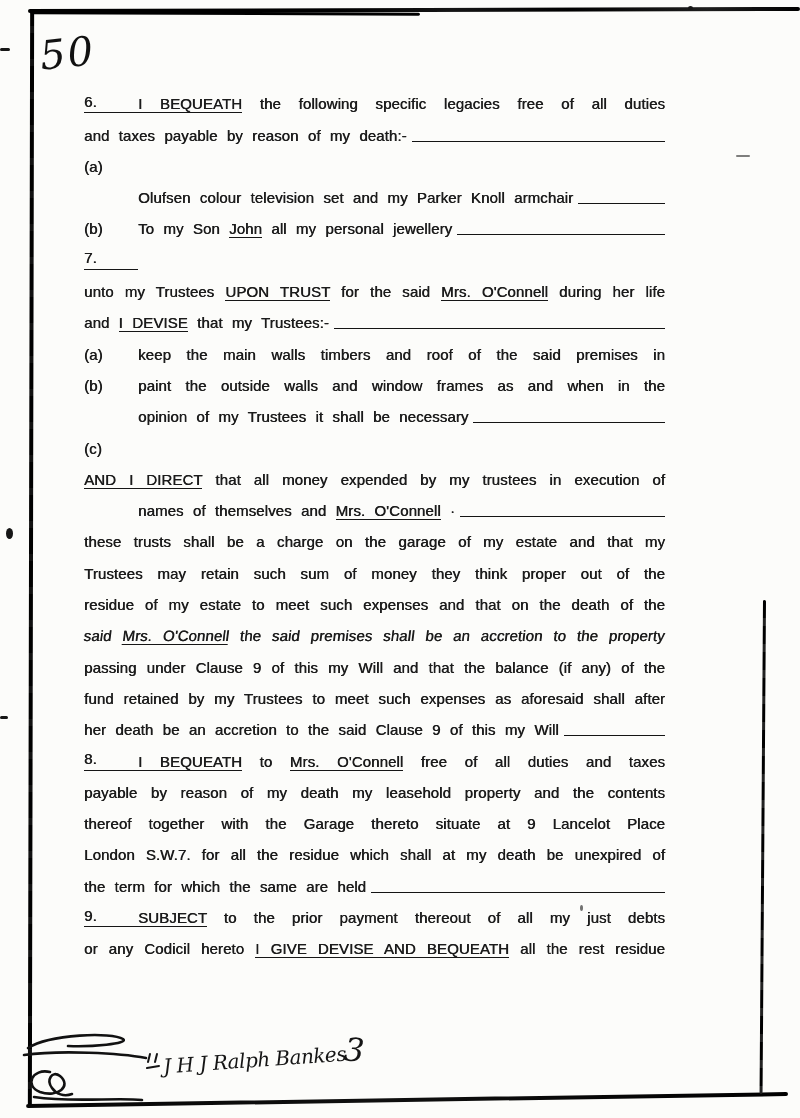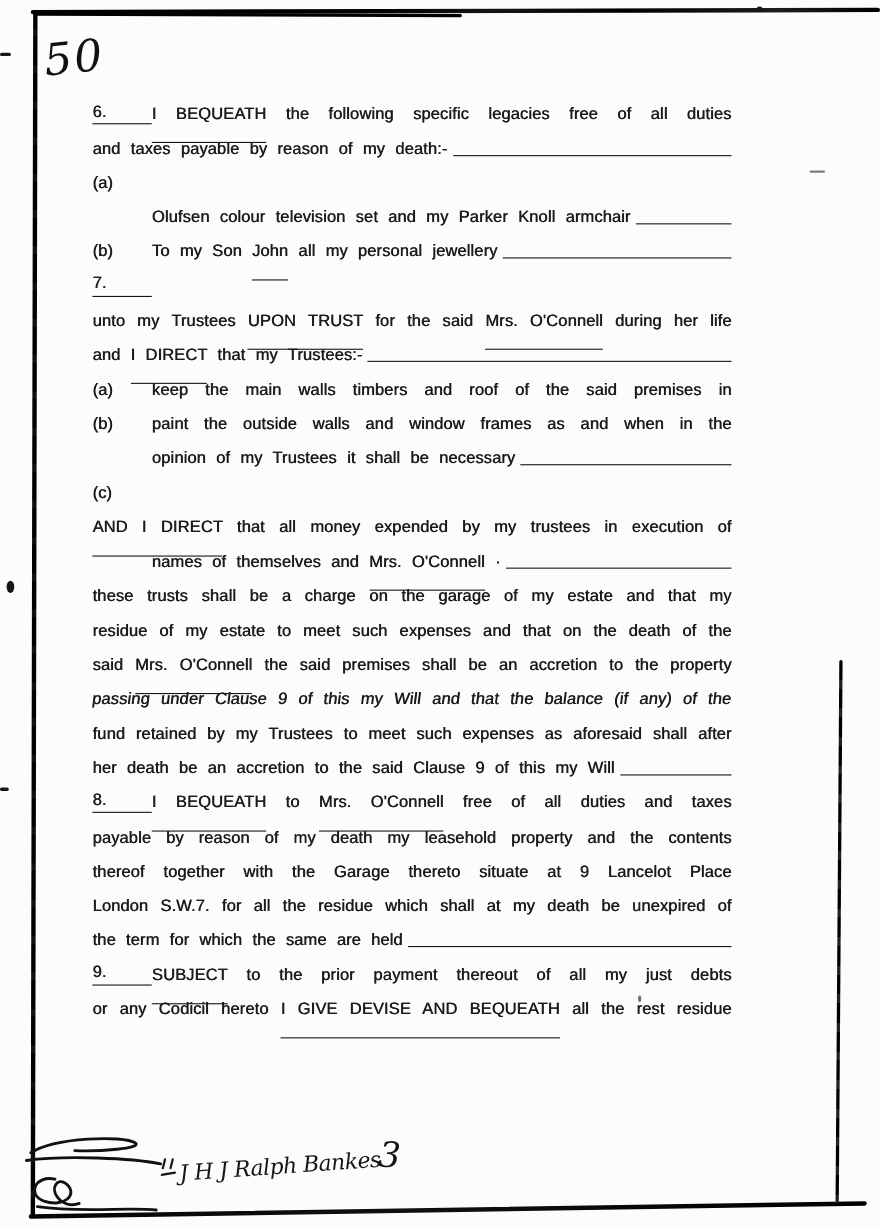--- a/index.html
+++ b/index.html
@@ -23,21 +23,21 @@
   
   .content{position:absolute;left:84px;top:86px;width:581px;}
   .line{display:flex;align-items:flex-end;height:31.3px;box-sizing:border-box;padding-bottom:4px;
         font-size:15px;line-height:18px;letter-spacing:.1px;text-shadow:.45px 0 0 currentColor;}
   .line:nth-child(18){transform:skewX(-7deg);}
   .label{flex:0 0 54px;}
   .lab-u{border-bottom:1.7px solid #161616;padding-bottom:1.5px;}
   .text{min-width:0;}
   .just{flex:1;text-align:justify;text-align-last:justify;word-spacing:normal;}
   .nofill{flex:0 1 auto;word-spacing:5px;white-space:nowrap;}
-  .u{border-bottom:1.7px solid #161616;padding-bottom:17px;}
+  .u{border-bottom:1.7px solid #161616;padding-bottom:0;}
   .fill{flex:1 0 30px;border-bottom:1.8px solid #141414;margin:0 0 3px 5px;}
   
   .sig-scribble{position:absolute;left:20px;top:1030px;}
   .sig-ticks{position:absolute;left:146px;top:1052px;}
   .sig-name{position:absolute;left:163px;top:1048px;font-family:"DejaVu Serif",serif;font-style:italic;
         font-size:20px;color:#151515;transform:rotate(-4deg);letter-spacing:-.5px;white-space:nowrap;}
   .page-index{position:absolute;left:344px;top:1031px;font-family:"DejaVu Serif",serif;font-style:italic;
         font-size:32px;color:#151515;transform:rotate(4deg);}
 </style>
 </head>
@@ -82,21 +82,21 @@
         <div class="text nofill"><span>To my Son </span><span class="u">John</span><span> all my personal jewellery</span></div>
         <div class="fill"></div>
       </div>
       <div class="line">
         <span class="label lab-u">7.</span>
       </div>
       <div class="line">
         <div class="text just"><span>unto my Trustees </span><span class="u">UPON TRUST</span><span> for the said </span><span class="u">Mrs. O'Connell</span><span> during her life</span></div>
       </div>
       <div class="line">
-        <div class="text nofill"><span>and </span><span class="u">I DIRECT</span><span> that my Trustees:-</span></div>
+        <div class="text nofill"><span>and </span><span class="u">I DEVISE</span><span> that my Trustees:-</span></div>
         <div class="fill"></div>
       </div>
       <div class="line">
         <span class="label">(a)</span>
         <div class="text just"><span>keep the main walls timbers and roof of the said premises in</span></div>
       </div>
       <div class="line">
         <span class="label">(b)</span>
         <div class="text just"><span>paint the outside walls and window frames as and when in the</span></div>
       </div>
@@ -111,20 +111,23 @@
       <div class="line">
         <div class="text just"><span class="u">AND I DIRECT</span><span> that all money expended by my trustees in execution of</span></div>
       </div>
       <div class="line">
         <span class="label"></span>
         <div class="text nofill"><span>names of themselves and </span><span class="u">Mrs. O'Connell</span><span> ·</span></div>
         <div class="fill"></div>
       </div>
       <div class="line">
         <div class="text just"><span>these trusts shall be a charge on the garage of my estate and that my</span></div>
+      </div>
+      <div class="line">
+        <div class="text just"><span>Trustees may retain such sum of money they think proper out of the</span></div>
       </div>
       <div class="line">
         <div class="text just"><span>residue of my estate to meet such expenses and that on the death of the</span></div>
       </div>
       <div class="line">
         <div class="text just"><span>said </span><span class="u">Mrs. O'Connell</span><span> the said premises shall be an accretion to the property</span></div>
       </div>
       <div class="line">
         <div class="text just"><span>passing under Clause 9 of this my Will and that the balance (if any) of the</span></div>
       </div>

